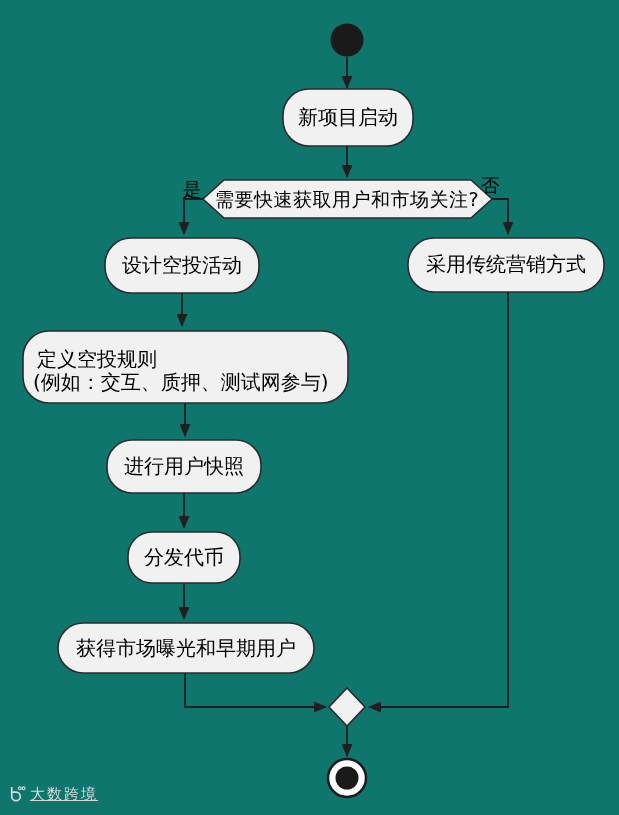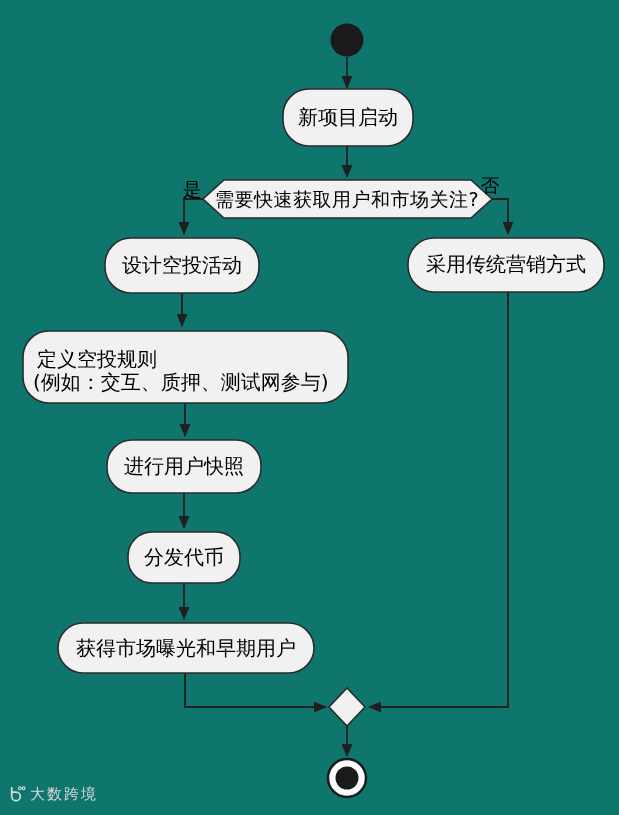--- a/index.html
+++ b/index.html
@@ -46,20 +46,21 @@
     position: absolute;
     left: 7px;
     top: 785px;
     display: flex;
     align-items: center;
     gap: 4px;
     color: #d9d9d9;
     font-size: 15px;
     letter-spacing: 2px;
     user-select: none;
+    text-decoration: underline;
   }
   .watermark svg { display: block; }
 </style>
 </head>
 <body>
 
 <div class="canvas">
   <svg class="flow" width="619" height="815" viewBox="0 0 619 815">
     <defs>
       <marker id="arrow" markerUnits="userSpaceOnUse" markerWidth="13" markerHeight="11" viewBox="0 0 13 11" refX="12" refY="5.5" orient="auto">

